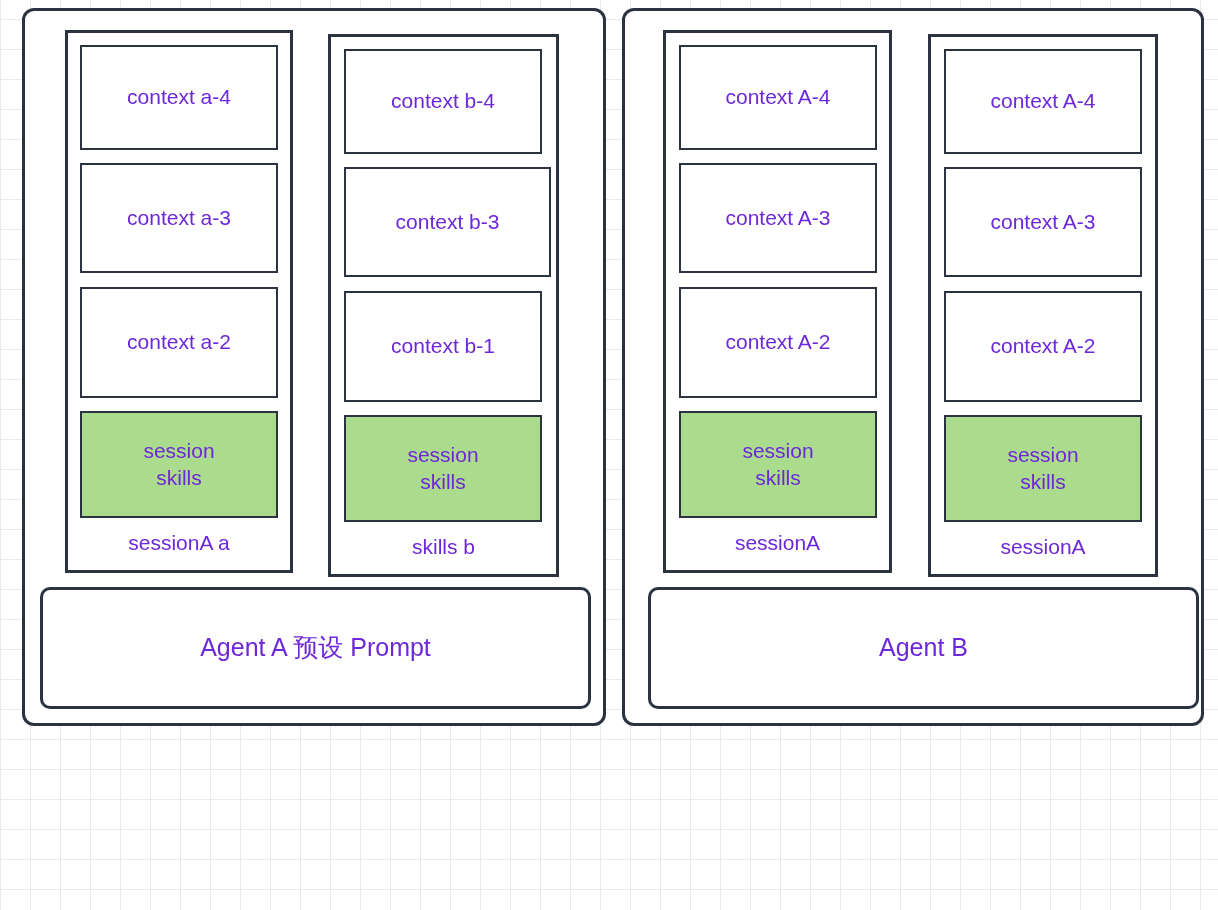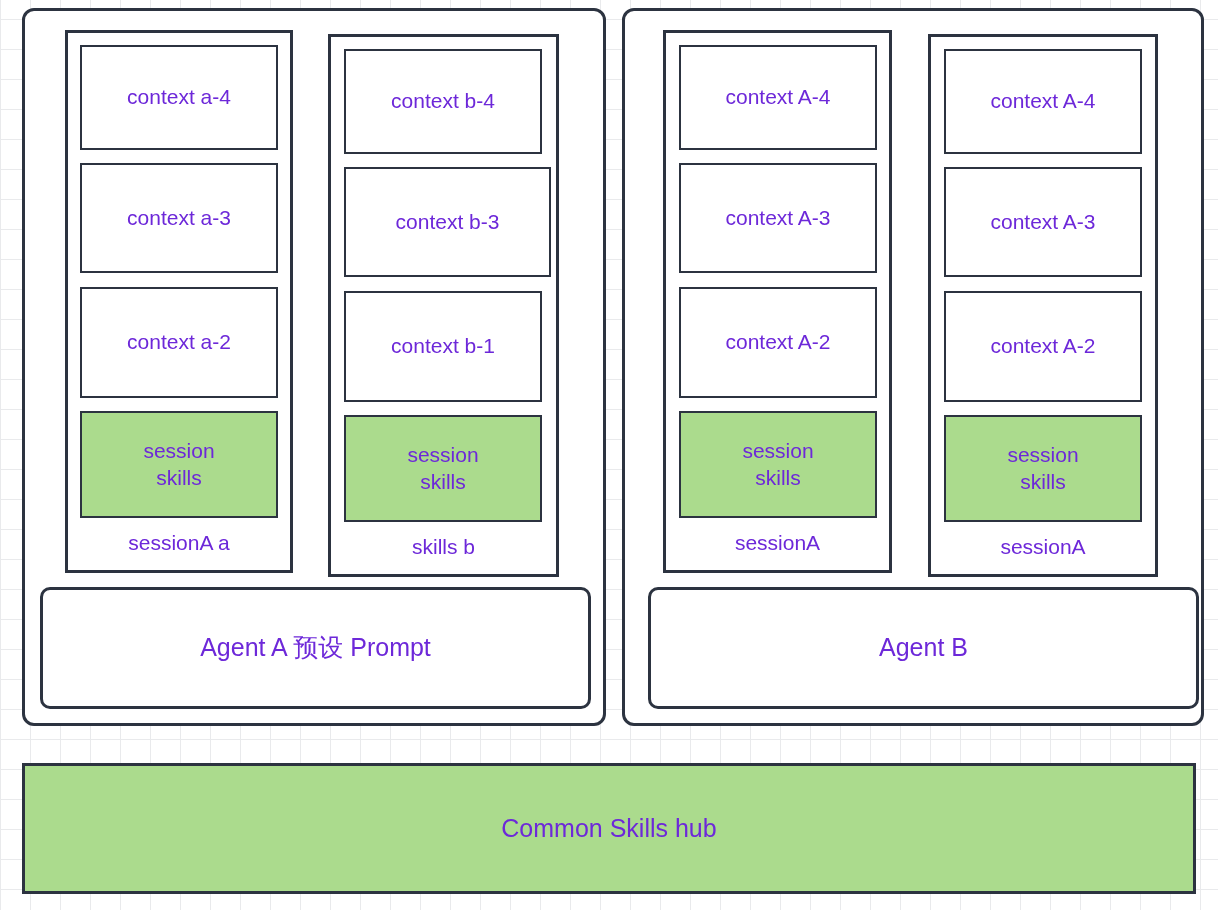--- a/index.html
+++ b/index.html
@@ -135,15 +135,14 @@
     <span class="session-name">sessionA</span>
   </div>
   <div class="node ctx-box" style="left:944px; top:49px; width:198px; height:105px;">context A-4</div>
   <div class="node ctx-box" style="left:944px; top:167px; width:198px; height:110px;">context A-3</div>
   <div class="node ctx-box" style="left:944px; top:291px; width:198px; height:111px;">context A-2</div>
   <div class="node skill-box" style="left:944px; top:415px; width:198px; height:107px;">session
 skills</div>
 
   <div class="node agent-label-box" style="left:648px; top:587px; width:551px; height:122px;">Agent B</div>
 
-  <div class="node hub" style="left:22px; top:763px; width:1174px; height:131px;">Common Skills hub</div>
 
 </div>
 
 </body></html>

